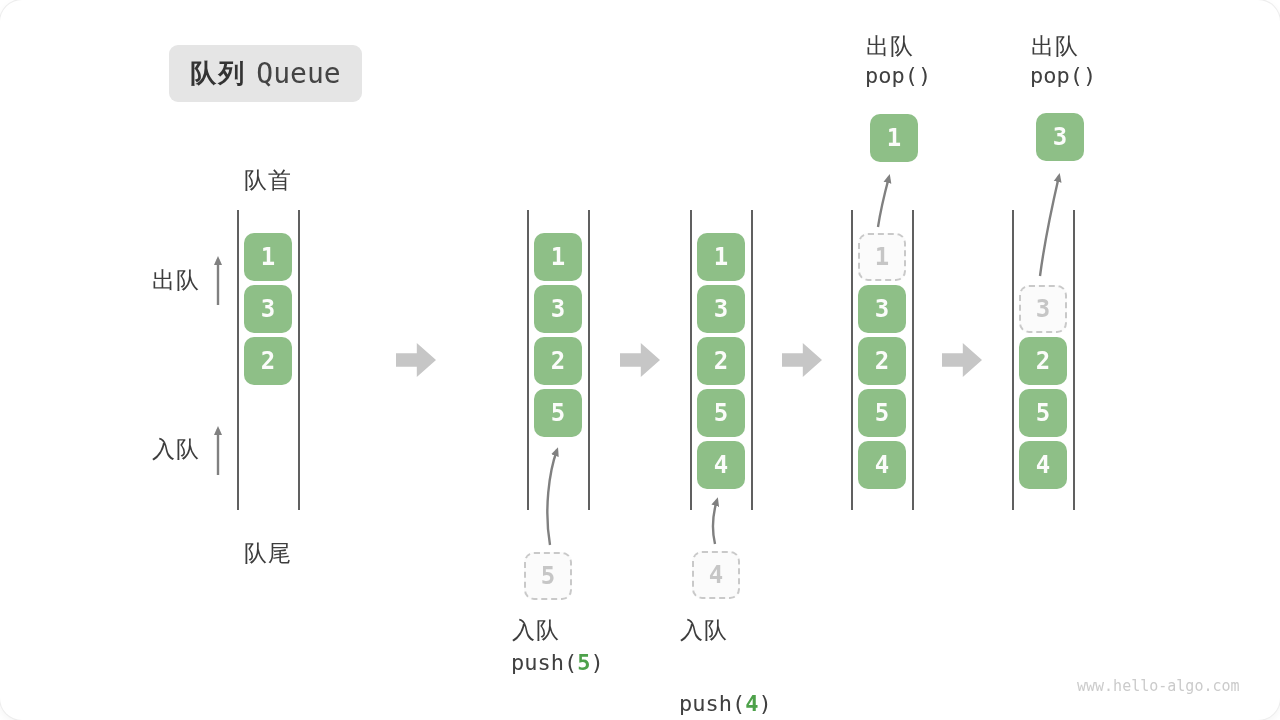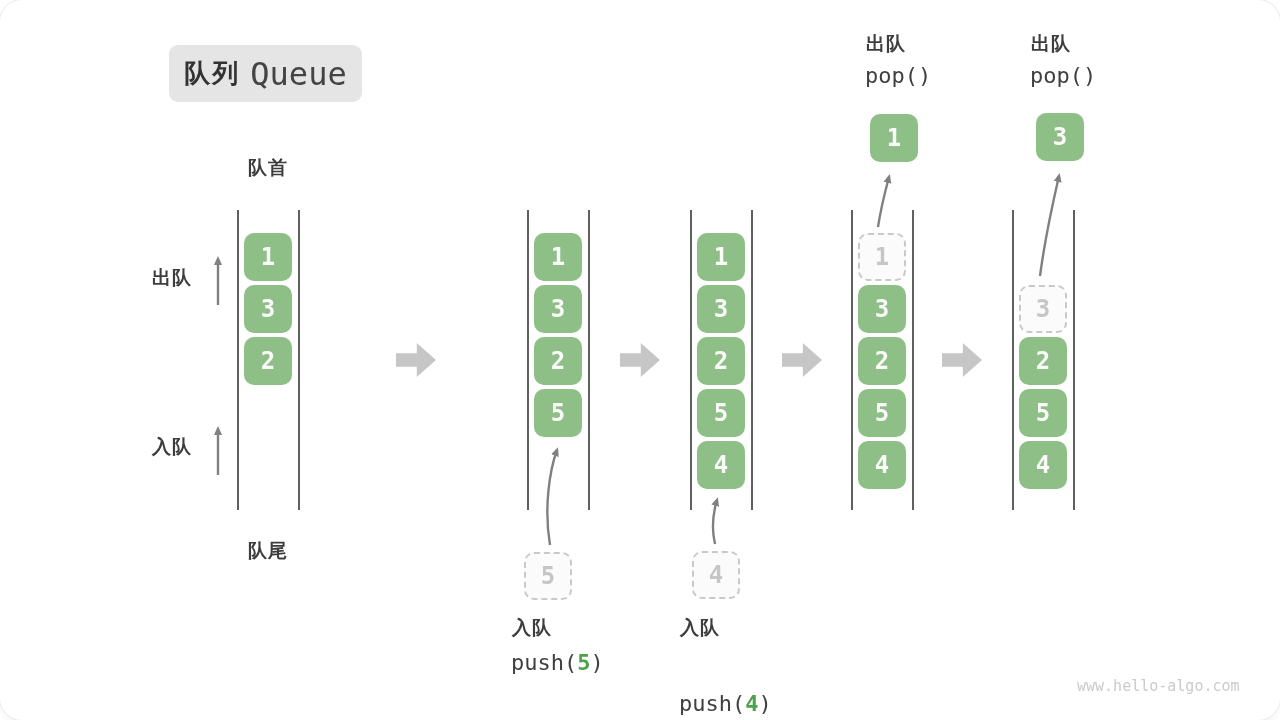--- a/index.html
+++ b/index.html
@@ -8,24 +8,24 @@
     border-radius:22px; overflow:hidden;
     box-shadow: 0 0 0 1px #ededed, 0 3px 10px rgba(0,0,0,.05);
     font-family:"Liberation Sans", sans-serif;
   }
   .titlebox {
     position:absolute; left:169px; top:45px; width:193px; height:57px;
     background:#E5E5E5; border-radius:9px;
     display:flex; align-items:center; justify-content:center; gap:10px;
   }
   .title-zh { font-size:26px; font-weight:700; color:#333; letter-spacing:2px; }
-  .title-en { font-size:32px; font-family:"DejaVu Sans Mono", monospace; color:#444; }
+  .title-en { font-size:28px; font-family:"DejaVu Sans Mono", monospace; color:#444; }
 
   .zh {
-    position:absolute; color:#3D3D3D; font-size:19px; font-weight:700;
+    position:absolute; color:#3D3D3D; font-size:23px; font-weight:400;
     letter-spacing:1px; white-space:nowrap;
   }
   .centered { width:62px; text-align:center; letter-spacing:1px; }
 
   .wall { position:absolute; top:210px; width:2px; height:300px; background:#606060; }
 
   .cell {
     position:absolute; width:48px; height:48px; border-radius:10px;
     background:#8EBF87; color:#FBFCFA;
     font-family:"DejaVu Sans Mono", monospace; font-size:24px; font-weight:700;
@@ -56,21 +56,21 @@
 </head>
 <body>
 
 <div class="card">
 
   <div class="titlebox">
     <span class="title-zh">队列</span>
     <span class="title-en">Queue</span>
   </div>
 
-  <div class="zh centered" style="left:237px; top:155px;">队首</div>
+  <div class="zh centered" style="left:237px; top:165px;">队首</div>
   <div class="zh centered" style="left:237px; top:538px;">队尾</div>
   <div class="zh" style="left:152px; top:265px;">出队</div>
   <div class="zh" style="left:152px; top:434px;">入队</div>
 
   <div class="wall" style="left:237px"></div>
   <div class="wall" style="left:298px"></div>
   <div class="cell" style="left:244px; top:233px">1</div>
   <div class="cell" style="left:244px; top:285px">3</div>
   <div class="cell" style="left:244px; top:337px">2</div>
 

